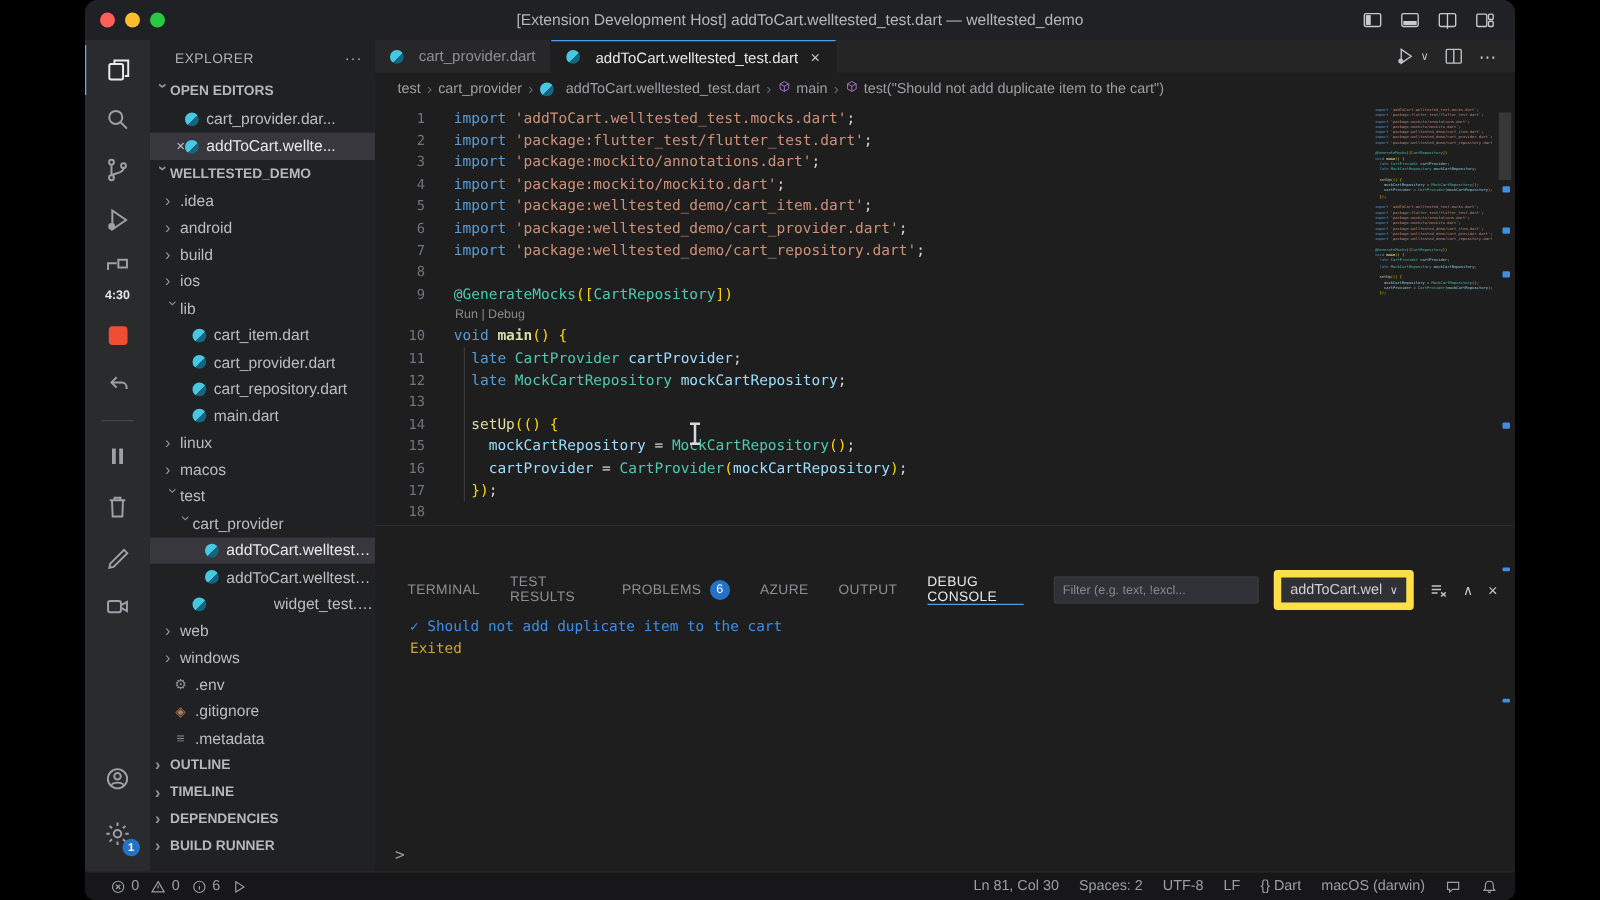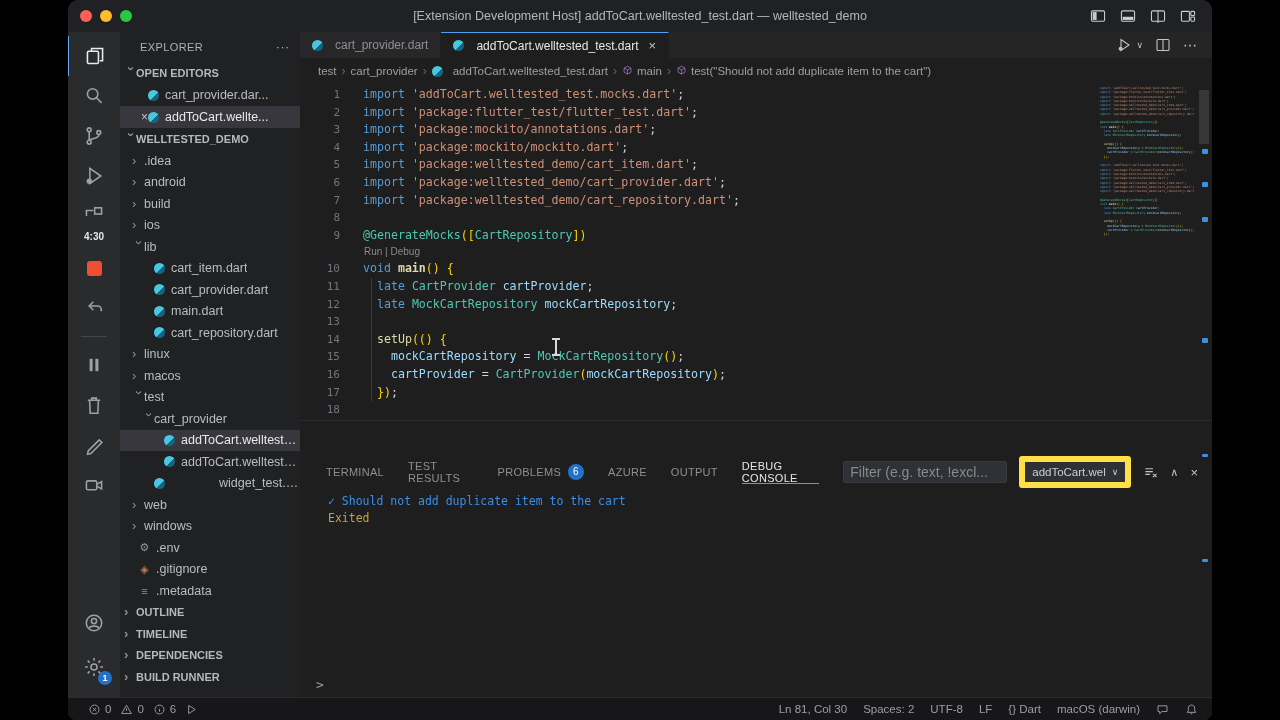--- a/index.html
+++ b/index.html
@@ -80,21 +80,21 @@
   .ibeam:before{top:-2px}.ibeam:after{bottom:-2px}
   
   .panel{height:276px;flex:0 0 auto;border-top:1px solid #2b2b2b;position:relative;display:flex;flex-direction:column;background:#1e1e1e;}
   .panel-head{height:30px;display:flex;align-items:center;padding-left:26px;flex:0 0 auto;margin-top:36px;}
   .ptab{font-size:11px;letter-spacing:.3px;color:#8c8f94;margin-right:24px;height:30px;display:flex;align-items:center;gap:7px;cursor:pointer;position:relative;}
   .ptab.active{color:#e7e7e7;}
   .ptab.active:after{content:"";position:absolute;left:0;right:0;bottom:3px;height:1.5px;background:#4aa0e0;}
   .pbadge{width:16px;height:16px;border-radius:50%;background:#2472c8;color:#fff;font-size:10px;line-height:16px;text-align:center;}
   .panel-controls{margin-left:auto;display:flex;align-items:center;gap:12px;padding-right:14px;}
   .filter-input{width:150px;height:20px;background:#2f3136;border:1px solid #3a3a3e;border-radius:2px;color:#cccccc;
-    font-size:14px;padding:0 6px;font-family:"Liberation Sans",sans-serif;}
+    font-size:10px;padding:0 6px;font-family:"Liberation Sans",sans-serif;}
   .filter-input::placeholder{color:#8a8a8a;}
   .pc-select{height:20px;background:#2f3136;border:6px solid #fde047;border-radius:3px;color:#cfcfd2;font-size:11.5px;
     display:flex;align-items:center;gap:6px;padding:0 7px;cursor:pointer;}
   .pc-icon{color:#c2c4c8;cursor:pointer;display:flex;align-items:center;}
   .pc-icon svg{width:15px;height:15px;stroke:currentColor;fill:none;stroke-width:1.2;}
   .pc-text{color:#c2c4c8;font-size:13px;cursor:pointer;}
   .console{flex:1 1 auto;padding:6px 0 0 28px;font-family:"DejaVu Sans Mono",monospace;font-size:11.5px;line-height:17px;}
   .c-info{color:#3b8eea}.c-warn{color:#c9a03c}
   .repl{flex:0 0 auto;height:26px;display:flex;align-items:center;padding-left:16px;color:#9a9da2;
     font-family:"DejaVu Sans Mono",monospace;font-size:13px;cursor:text;}
@@ -312,25 +312,25 @@
             <div class="tree-row" style="padding-left: 34px;">
               <span class="dart-dot"></span>
               <span class="label-trunc">cart_item.dart</span>
             </div>
             <div class="tree-row" style="padding-left: 34px;">
               <span class="dart-dot"></span>
               <span class="label-trunc">cart_provider.dart</span>
             </div>
             <div class="tree-row" style="padding-left: 34px;">
               <span class="dart-dot"></span>
+              <span class="label-trunc">cart_repository.dart</span>
+            </div>
+            <div class="tree-row" style="padding-left: 34px;">
+              <span class="dart-dot"></span>
               <span class="label-trunc">main.dart</span>
-            </div>
-            <div class="tree-row" style="padding-left: 34px;">
-              <span class="dart-dot"></span>
-              <span class="label-trunc">cart_repository.dart</span>
             </div>
             <div class="tree-row" style="padding-left: 12px;">
               <span class="twisty">›</span>
               <span class="label-trunc">linux</span>
             </div>
             <div class="tree-row" style="padding-left: 12px;">
               <span class="twisty">›</span>
               <span class="label-trunc">macos</span>
             </div>
             <div class="tree-row" style="padding-left: 12px;">

